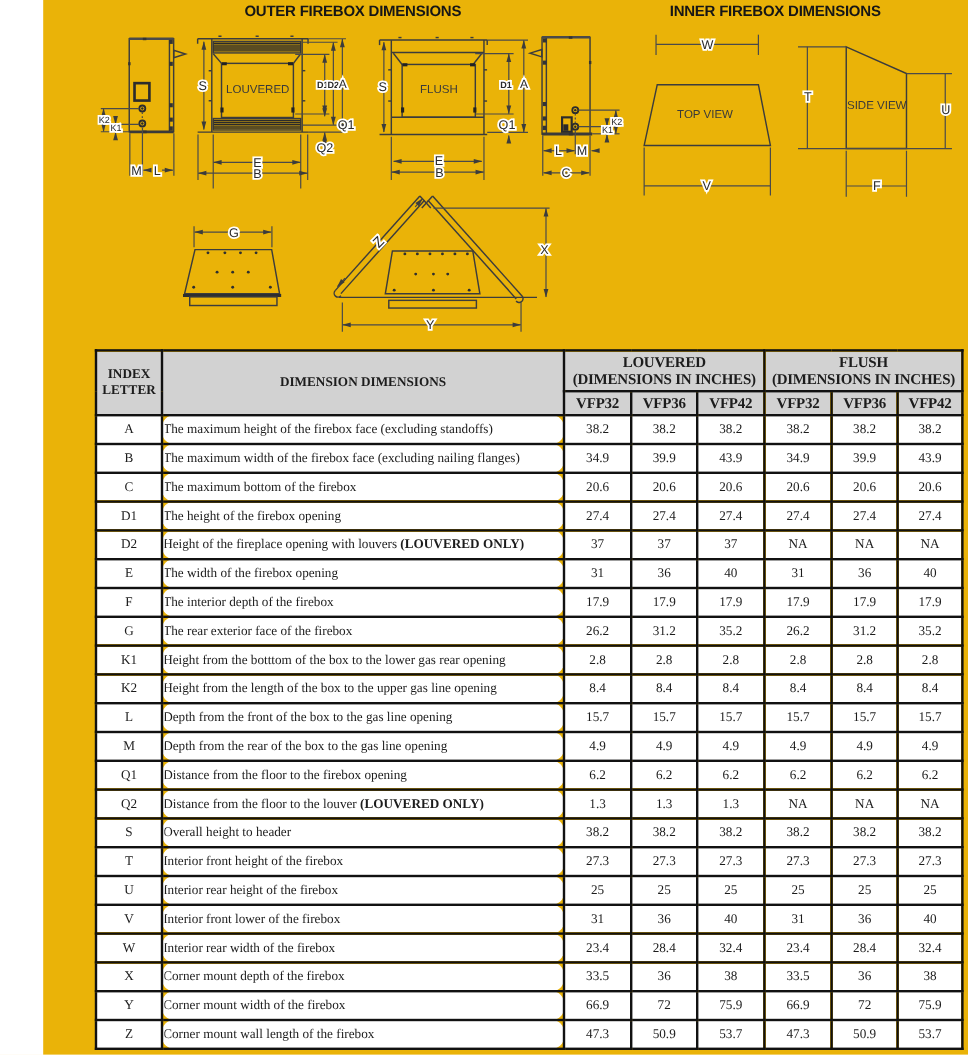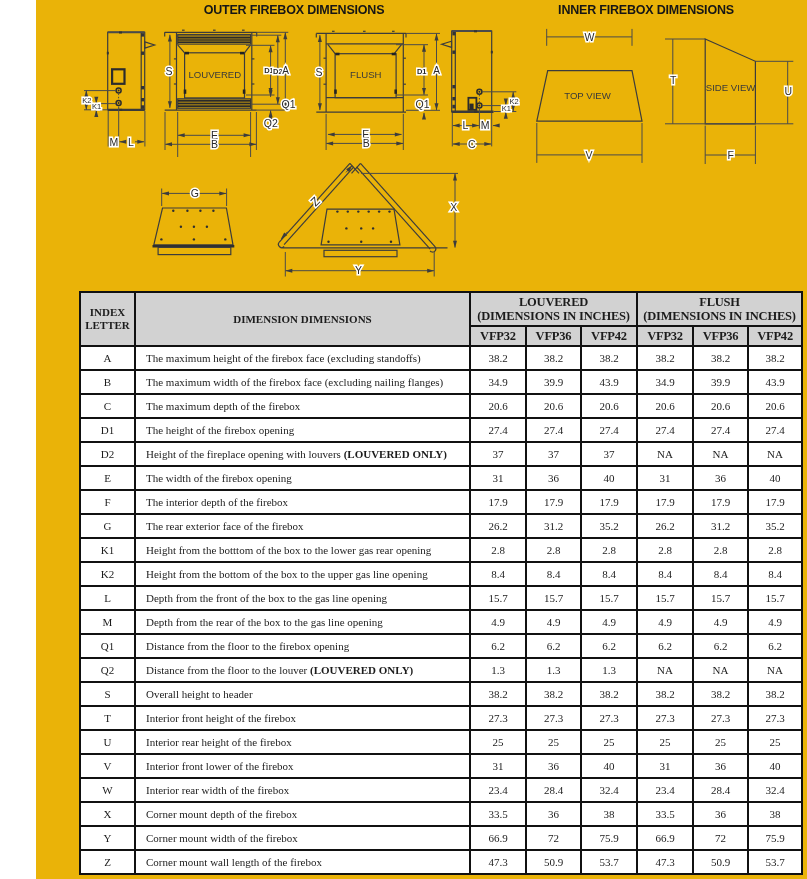--- a/index.html
+++ b/index.html
@@ -7,21 +7,21 @@
         font-family:"Liberation Sans",sans-serif;margin-left:36px;}
   #diag{position:absolute;left:0;top:0;}
   table.dims{position:absolute;left:43px;top:291px;border-collapse:collapse;
              table-layout:fixed;width:722px;font-family:Liberation Serif, serif;}
   table.dims td,table.dims th{border:2px solid #111;padding:0;overflow:hidden;}
   table.dims th{background:#d2d2d2;font-size:11px;color:#1c1c1c;line-height:13px;}
   table.dims th.grp{font-size:12.5px;line-height:14px;letter-spacing:-0.2px;}
   table.dims th.vfp{font-size:12.5px;letter-spacing:-0.2px;}
   table.dims td{font-size:11px;color:#1c1c1c;background:#fff;}
   table.dims td.ltr{text-align:center;}
-  table.dims td.desc{text-align:left;padding-left:10px;}
+  table.dims td.desc{text-align:left;border-radius:10px;}
   table.dims td.num{text-align:center;}
   tr.data{height:24px;}
 </style>
 </head>
 <body>
 <div id="page">
 
 <svg id="diag" width="807" height="291" viewBox="0 0 807 291">
   <defs>
     <marker id="ae" orient="auto" markerWidth="9" markerHeight="8" refX="7.2" refY="3" markerUnits="userSpaceOnUse">
@@ -461,21 +461,21 @@
           <td class="num">34.9</td>
           <td class="num">39.9</td>
           <td class="num">43.9</td>
           <td class="num">34.9</td>
           <td class="num">39.9</td>
           <td class="num">43.9</td>
         </tr>
 
 <tr class="data">
           <td class="ltr">C</td>
-          <td class="desc">The maximum depth of the firebox</td>
+          <td class="desc">The maximum bottom of the firebox</td>
           <td class="num">20.6</td>
           <td class="num">20.6</td>
           <td class="num">20.6</td>
           <td class="num">20.6</td>
           <td class="num">20.6</td>
           <td class="num">20.6</td>
         </tr>
 
 <tr class="data">
           <td class="ltr">D1</td>
@@ -538,21 +538,21 @@
           <td class="num">2.8</td>
           <td class="num">2.8</td>
           <td class="num">2.8</td>
           <td class="num">2.8</td>
           <td class="num">2.8</td>
           <td class="num">2.8</td>
         </tr>
 
 <tr class="data">
           <td class="ltr">K2</td>
-          <td class="desc">Height from the bottom of the box to the upper gas line opening</td>
+          <td class="desc">Height from the length of the box to the upper gas line opening</td>
           <td class="num">8.4</td>
           <td class="num">8.4</td>
           <td class="num">8.4</td>
           <td class="num">8.4</td>
           <td class="num">8.4</td>
           <td class="num">8.4</td>
         </tr>
 
 <tr class="data">
           <td class="ltr">L</td>

